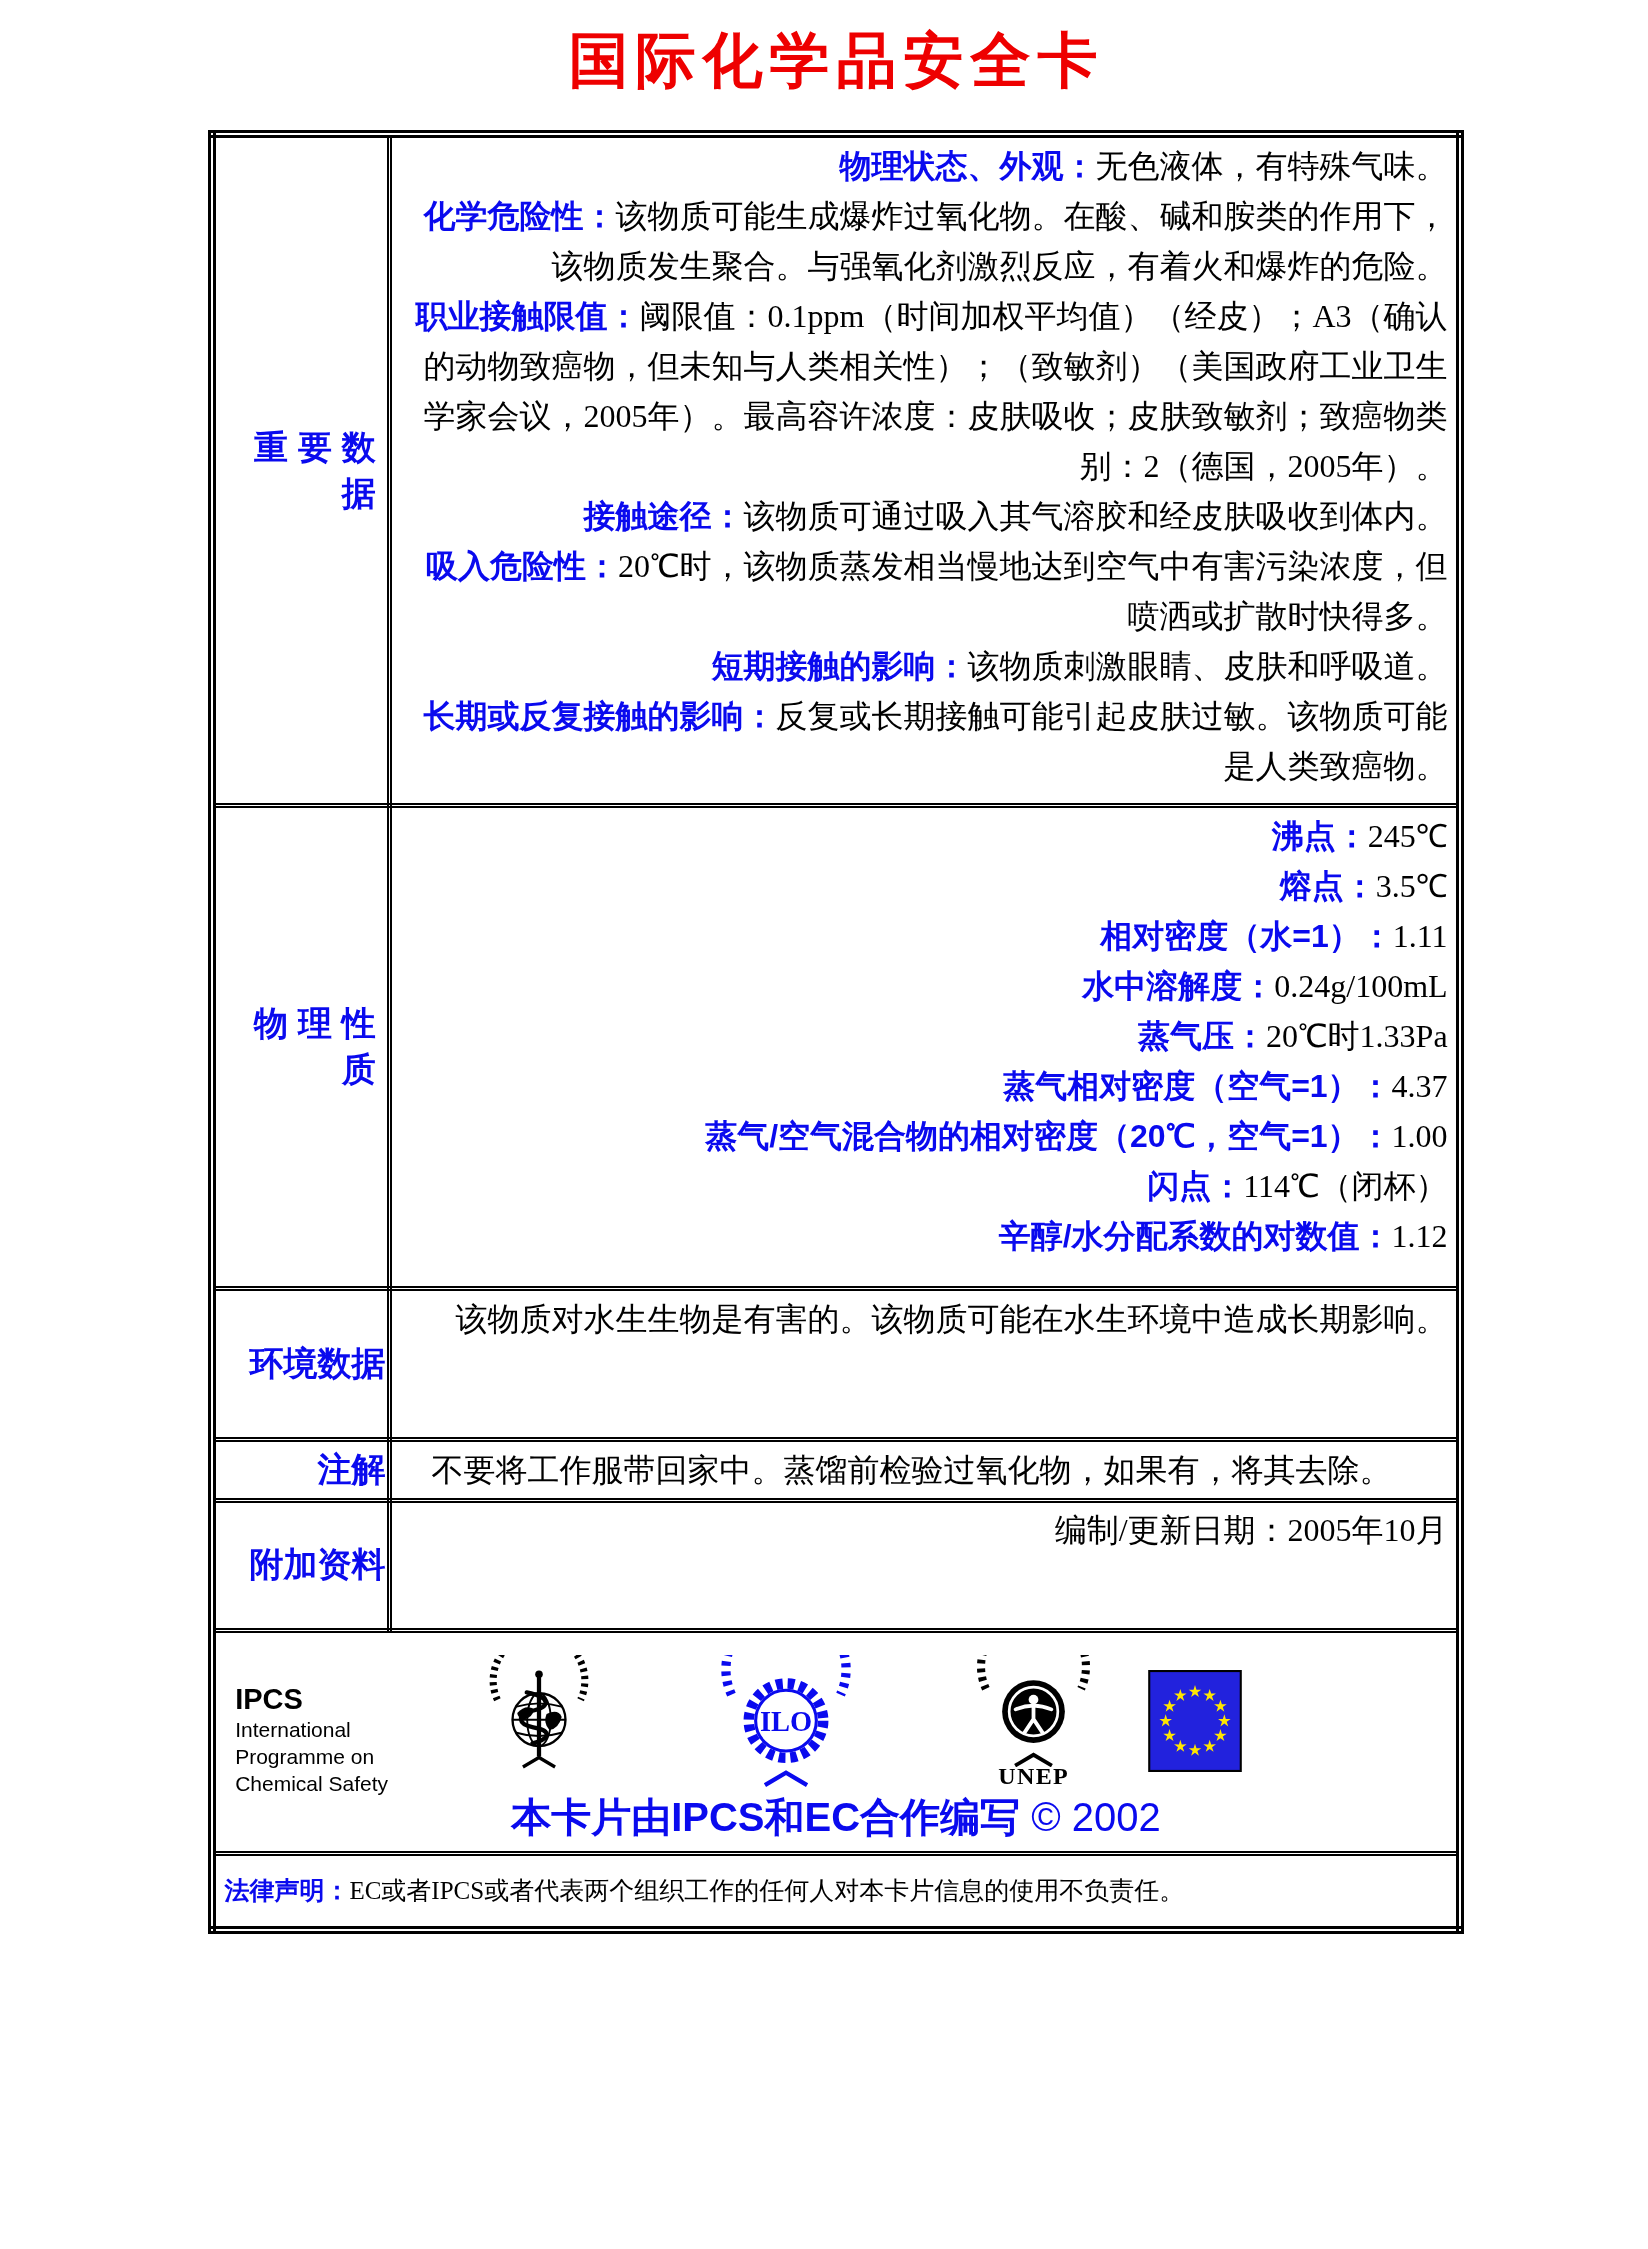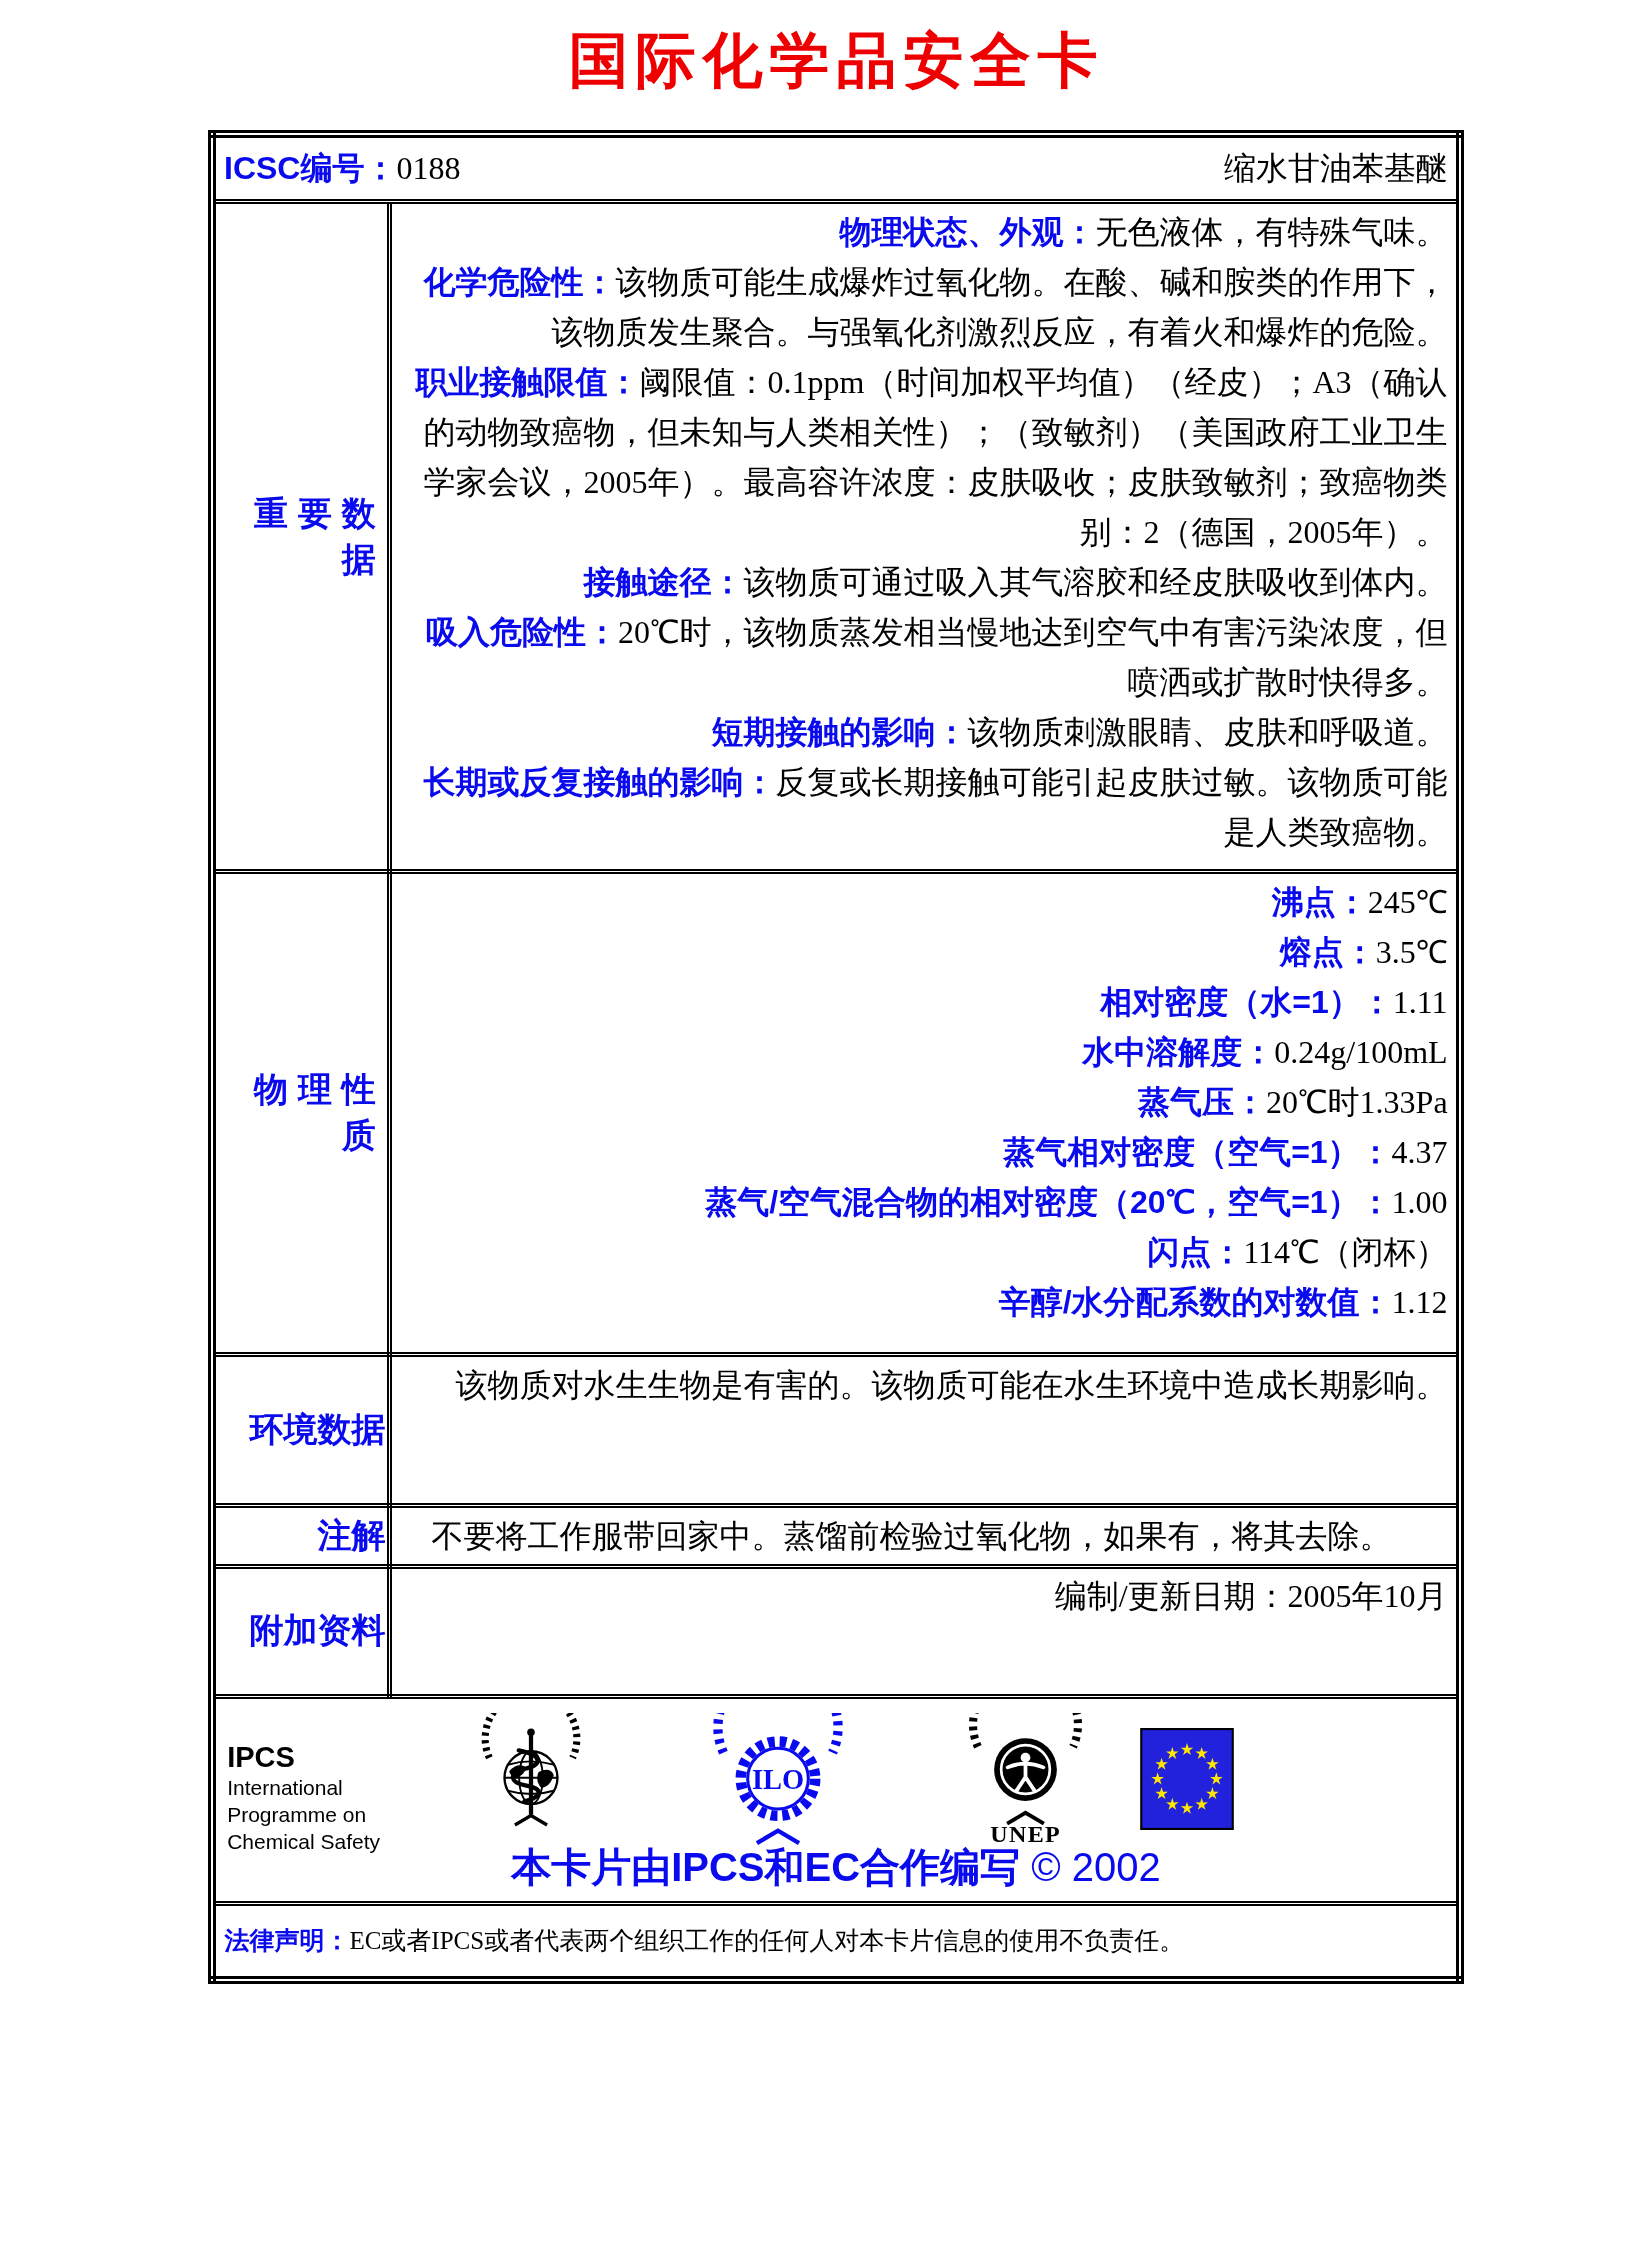--- a/index.html
+++ b/index.html
@@ -21,21 +21,21 @@
   .clip{overflow:hidden;}
   .r-important .clip{height:656px;}
   .r-physical .clip{height:465px;}
   .r-environment .clip{height:135px;}
   .r-additional .clip{height:115px;}
   .para{margin:0;text-align:right;}
   .lbl{color:var(--blue);font-family:"Liberation Sans",sans-serif;font-weight:bold;}
   .head-flex{display:flex;justify-content:space-between;align-items:center;
              height:59px;padding:0 7px;font-size:32px;}
   .r-notes td.content-cell{vertical-align:middle;padding-left:40px;}
-  .r-ipcs td{padding:0;position:relative;height:202px;}
+  .r-ipcs td{padding:8px;position:relative;height:202px;}
   .logos{display:flex;align-items:flex-start;padding:14px 0 0 11.2px;}
   .ipcs-block{width:188px;font-family:"Liberation Sans",sans-serif;font-size:21px;
               line-height:27px;padding-top:27px;}
   .ipcs-title{font-size:29px;font-weight:bold;line-height:34px;}
   svg.logo{display:block;}
   .who-logo{margin-left:64px;}
   .ilo-logo{margin-left:125px;}
   .unep-wrap{margin-left:118px;text-align:center;}
   .unep-text{font-family:"Liberation Serif",serif;font-weight:bold;font-size:24px;
              line-height:28px;letter-spacing:1.4px;margin-top:-4.2px;}
@@ -58,30 +58,20 @@
 <div class="page">
   <h1 class="title">国际化学品安全卡</h1>
 
   <table class="card">
     <colgroup>
         <col style="width:177px">
         <col>
       </colgroup>
     <tbody>
 
-      <tr class="r-head">
-        <td colspan="2">
-          <div class="head-flex">
-            <div>
-              <span class="lbl">ICSC编号：</span><span>0188</span>
-            </div>
-            <div>缩水甘油苯基醚</div>
-          </div>
-        </td>
-      </tr>
 
       <tr class="r-important">
         <td class="label-cell sp" style="height:663px">重要数据</td>
         <td class="content-cell">
           <div class="clip">
             <p class="para"><span class="lbl">物理状态、外观：</span><span>无色液体，有特殊气味。</span></p>
             <p class="para"><span class="lbl">化学危险性：</span><span>该物质可能生成爆炸过氧化物。在酸、碱和胺类的作用下，该物质发生聚合。与强氧化剂激烈反应，有着火和爆炸的危险。</span></p>
             <p class="para"><span class="lbl">职业接触限值：</span><span>阈限值：0.1ppm（时间加权平均值）（经皮）；A3（确认的动物致癌物，但未知与人类相关性）；（致敏剂）（美国政府工业卫生学家会议，2005年）。最高容许浓度：皮肤吸收；皮肤致敏剂；致癌物类别：2（德国，2005年）。</span></p>
             <p class="para"><span class="lbl">接触途径：</span><span>该物质可通过吸入其气溶胶和经皮肤吸收到体内。</span></p>
             <p class="para"><span class="lbl">吸入危险性：</span><span>20℃时，该物质蒸发相当慢地达到空气中有害污染浓度，但喷洒或扩散时快得多。</span></p>

